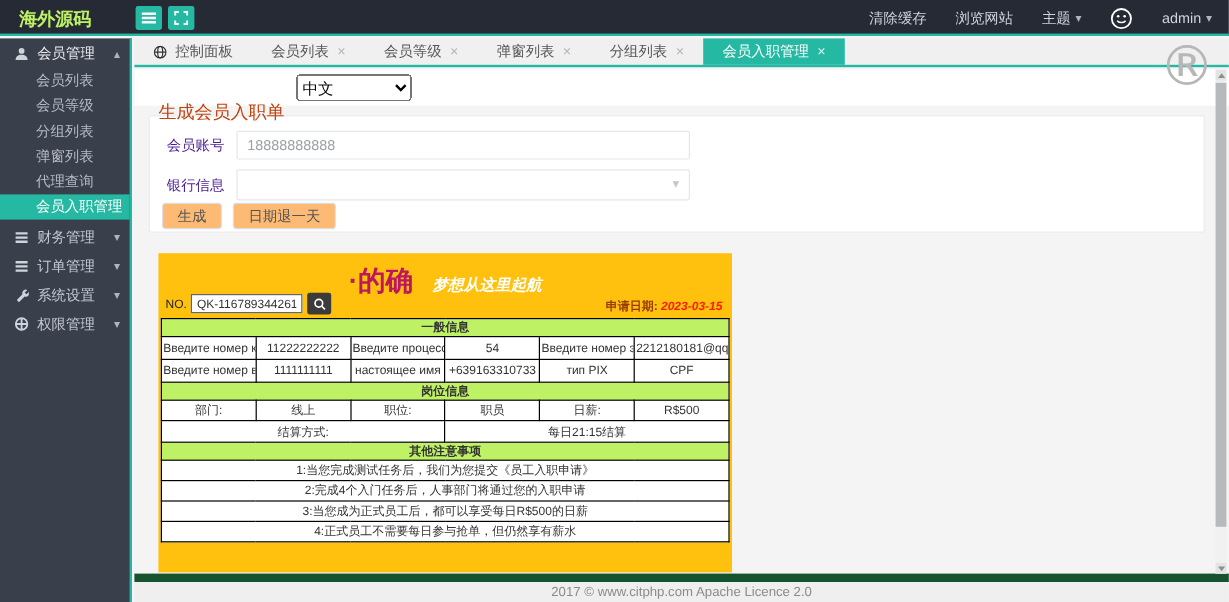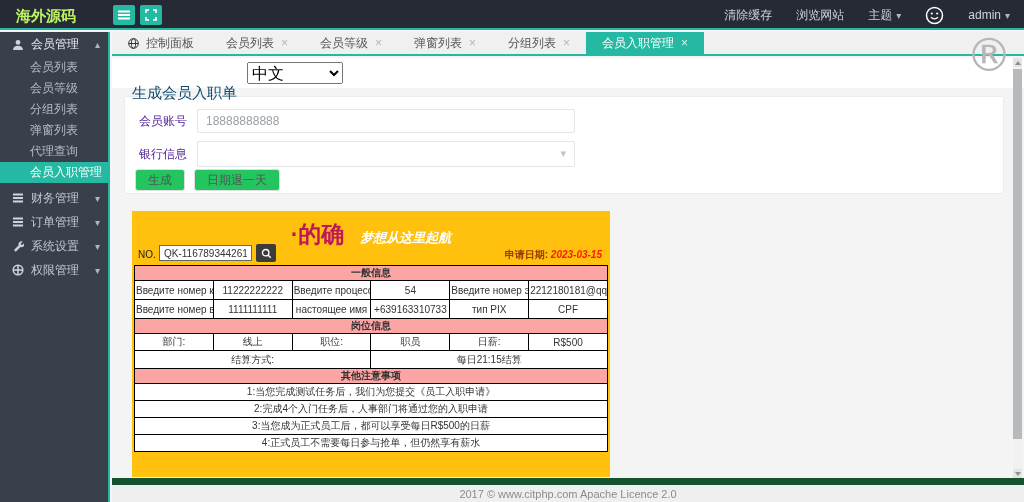--- a/index.html
+++ b/index.html
@@ -39,38 +39,38 @@
   .tab .x { color:#b5b5b5; font-size:12px; cursor:pointer; }
   .tab.active { background:#25b9a3; color:#fff; }
   .tab.active .x { color:#d9f4ee; }
 
   #watermark { position:absolute; right:12px; top:33px; font-size:46px; line-height:44px;
     color:#b7b7b7; z-index:6; font-family:"DejaVu Sans", sans-serif; }
 
   
   #titlebar { position:absolute; left:112px; top:58px; width:912px; height:30px;
     background:#fff; display:flex; align-items:center; padding-left:20px; gap:10px; z-index:3; }
-  #titlebar .ptitle { font-size:15px; color:#0c4a6e;margin-top:40px; }
-  #lang-select { height:22px; width:96px; font-size:16px; font-family:"Liberation Sans",sans-serif; }
+  #titlebar .ptitle { font-size:15px; color:#c2410c;margin-top:40px; }
+  #lang-select { height:22px; width:96px; font-size:13px; font-family:"Liberation Sans",sans-serif; }
 
   
   #content { position:absolute; left:112px; top:88px; width:912px; height:390px;
     background:#f4f4f5; z-index:2; }
 
   #formcard { position:absolute; left:12px; top:8px; width:880px; height:98px;
     background:#fff; border:1px solid #ececee; border-radius:2px; }
   .frow { position:absolute; left:0; display:flex; align-items:center; }
   .flabel { width:52px; text-align:right; font-size:12px; color:#4c1d95; margin-right:8px; }
   #account-input { position:absolute; left:62px; top:0; width:378px; height:24px;
     border:1px solid #e4e6e7; border-radius:2px; font-size:12px; color:#9aa0a6;
     padding:0 8px; font-family:"Liberation Sans",sans-serif; }
   #bank-select { position:absolute; left:62px; top:0; width:378px; height:26px;
     border:1px solid #e4e6e7; border-radius:2px; background:#fff; cursor:pointer; }
   #bank-select .chev { position:absolute; right:8px; top:5px; color:#c2c6ca; font-size:11px; }
-  .formbtn { height:22px; padding:0 12px; background:#22c55e; border:1px solid #dcdee0;
+  .formbtn { height:22px; padding:0 12px; background:#fdba74; border:1px solid #dcdee0;
     border-radius:3px; font-size:12px; color:#555; cursor:pointer; margin-right:9px;
     font-family:"Liberation Sans",sans-serif; }
 
   
   #doc { position:absolute; left:20px; top:123px; width:478px; height:266px;
     background:#ffc10e; }
   #doc-brandrow { display:flex; justify-content:center; align-items:baseline;
     gap:16px; padding-top:8px; height:33px; }
   #doc-brand { color:#be185d; font-size:23px; font-weight:800; }
   #doc-slogan { color:#fff; font-size:13px; font-weight:bold; font-style:italic; }
@@ -84,21 +84,21 @@
     background:#3b3b3b; border:none; border-radius:2px; display:flex;
     align-items:center; justify-content:center; cursor:pointer; }
   #date-wrap { position:absolute; right:4px; top:4px; font-size:10px; }
   #date-label { color:#9a3a00; font-weight:bold; }
   #date-value { color:#fd1b00; font-weight:bold; font-style:italic; }
 
   #apptable { width:474px; margin:0 2px; border-collapse:collapse; table-layout:fixed;
     background:#fff; }
   #apptable td { border:1px solid #000; font-size:10px; color:#333; text-align:center;
     overflow:hidden; white-space:nowrap; padding:0 1px; }
-  tr.r-sec td { height:14px; background:#fca5a5; font-weight:bold; color:#111; font-size:11px; }
+  tr.r-sec td { height:14px; background:#bef264; font-weight:bold; color:#111; font-size:11px; }
   tr.r-data td { height:19px; }
   tr.r-pos td { height:17px; font-size:11px; }
   tr.r-settle td { height:18px; font-size:11px; }
   tr.r-note td { height:17px; font-size:10px; }
   td.clip { text-align:left; }
   td.email { font-size:8.5px; }
   .red { color:#fd0000; }
 
   
   #footer { position:absolute; left:112px; bottom:0; width:912px; height:24px;

